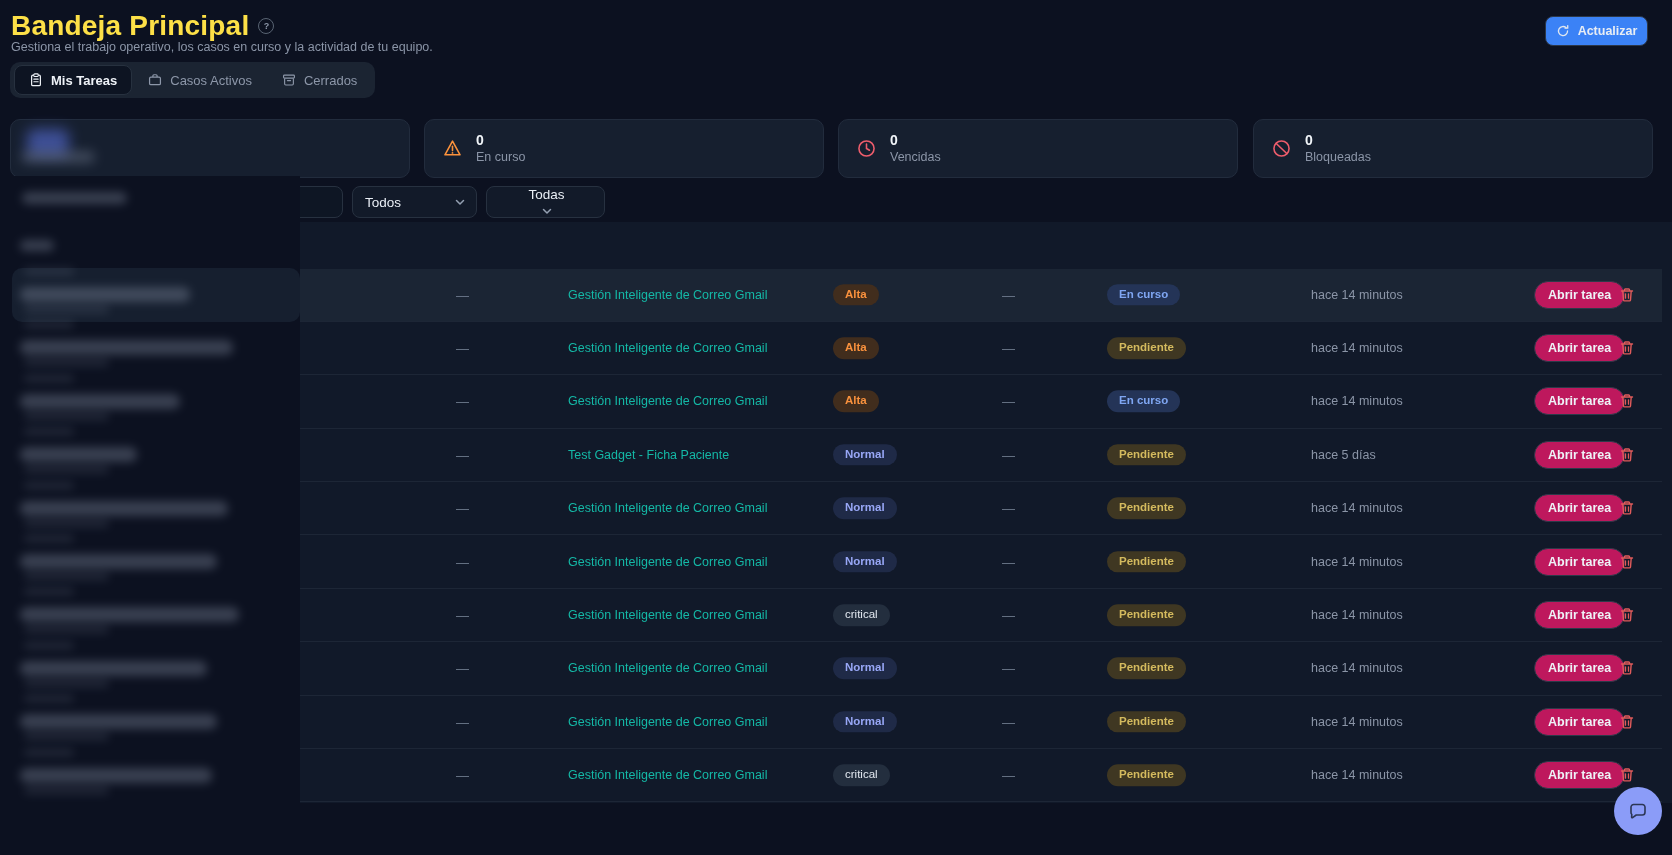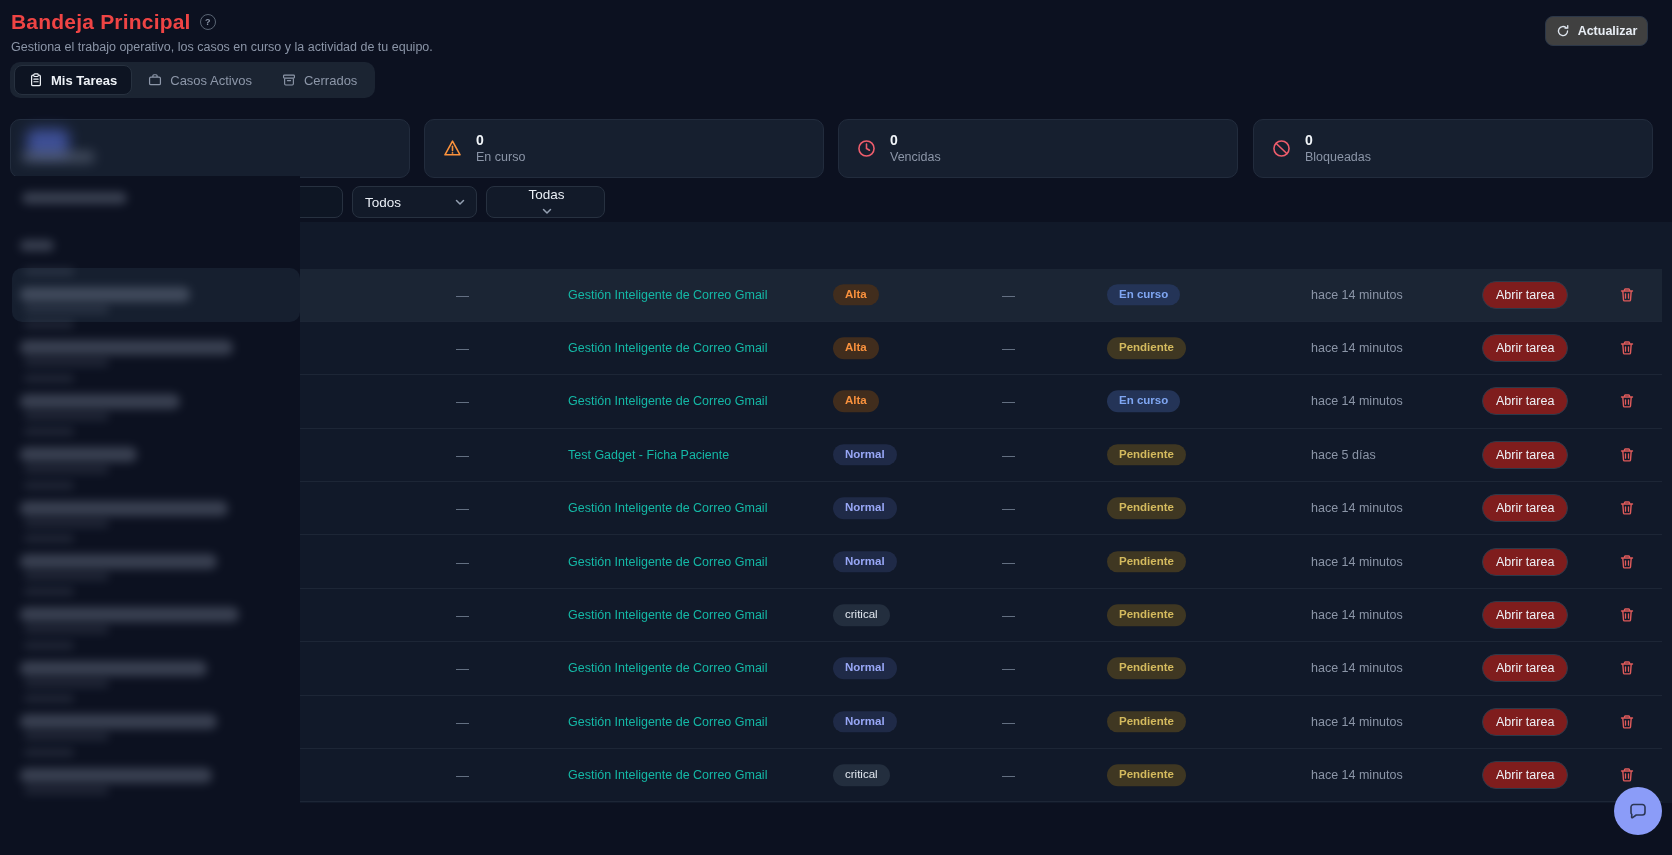--- a/index.html
+++ b/index.html
@@ -1,26 +1,26 @@
 <!DOCTYPE html>
 <html><head>
 <meta charset="utf-8">
 <style>
   html,body{margin:0;padding:0;background:#0c1120;}
   .canvas{position:relative;width:1672px;height:855px;overflow:hidden;
           background:#0c1120;font-family:"Liberation Sans",sans-serif;color:#e8edf4;}
 
   
   .title-row{position:absolute;left:11px;top:10px;display:flex;align-items:center;gap:9px;}
-  .page-title{font-size:21px;font-weight:700;color:#ef4444;letter-spacing:.2px;}
+  .page-title{font-size:28px;font-weight:700;color:#fde047;letter-spacing:.2px;}
   .help-icon{width:14px;height:14px;border:1.5px solid #59имптри6473;border:1.5px solid #596473;border-radius:50%;
              color:#8b95a7;font-size:9px;font-weight:700;display:flex;align-items:center;justify-content:center;}
   .subtitle{position:absolute;left:11px;top:40px;font-size:12.5px;color:#8b95a7;}
   .refresh-btn{position:absolute;left:1545px;top:16px;width:103px;height:30px;border:1px solid #2c3748;
-               border-radius:8px;background:#404040;display:flex;align-items:center;justify-content:center;
+               border-radius:8px;background:#3b82f6;display:flex;align-items:center;justify-content:center;
                gap:8px;font-size:12.5px;font-weight:700;color:#e8edf4;cursor:pointer;box-sizing:border-box;}
 
   
   .tabbar{position:absolute;left:10px;top:62px;height:36px;border-radius:10px;background:#1b2432;
           display:inline-flex;align-items:center;padding:0 4px;gap:2px;box-sizing:border-box;}
   .tab{height:28px;border-radius:8px;display:flex;align-items:center;gap:8px;padding:0 14px;
        font-size:13px;color:#8d97a9;cursor:pointer;white-space:nowrap;}
   .tab svg{flex:0 0 auto;}
   .tab.active{background:#0d1422;color:#eef2f7;font-weight:700;border:1px solid #27313f;}
 
@@ -54,23 +54,23 @@
   .trow.row-highlight{background:#1b2534;}
   .cell{position:absolute;top:50%;transform:translateY(-50%);font-size:12.5px;}
   .c-caso{left:456px;color:#6f7b8e;font-size:13px;}
   .c-workflow{left:568px;color:#14b8a6;}
   .c-sla{left:1002px;color:#6f7b8e;font-size:13px;}
   .c-creada{left:1311px;color:#8b95a7;}
   .badge{position:absolute;top:50%;transform:translateY(-50%);border-radius:999px;
          padding:5px 12px;font-size:11.5px;line-height:1;}
   .b-prio{left:833px;}
   .b-estado{left:1107px;}
-  .open-btn{position:absolute;left:1482px;top:50%;transform:translateY(-50%);height:28px;padding:0 13px;
-            border:1px solid #2d3949;border-radius:999px;background:#7f1d1d;color:#eef2f7;
-            font-size:12.5px;font-weight:400;display:flex;align-items:center;cursor:pointer;box-sizing:border-box;}
+  .open-btn{position:absolute;left:1534px;top:50%;transform:translateY(-50%);height:28px;padding:0 13px;
+            border:1px solid #2d3949;border-radius:999px;background:#be185d;color:#eef2f7;
+            font-size:12.5px;font-weight:700;display:flex;align-items:center;cursor:pointer;box-sizing:border-box;}
   .del-btn{position:absolute;left:1617px;top:50%;transform:translateY(-50%);width:20px;height:20px;
            display:flex;align-items:center;justify-content:center;cursor:pointer;color:#e05b5b;}
 
   
   .overlay{position:absolute;left:0;top:176px;width:300px;height:631px;background:#0c1120;z-index:40;}
   .sel-item{position:absolute;left:12px;top:92px;width:288px;height:54px;background:#161f2f;border-radius:10px;}
   .rbar{position:absolute;background:#aeb9cf;opacity:.28;filter:blur(5px);border-radius:7px;height:15px;}
   .rbar.small{height:7px;opacity:.15;}
 
   

